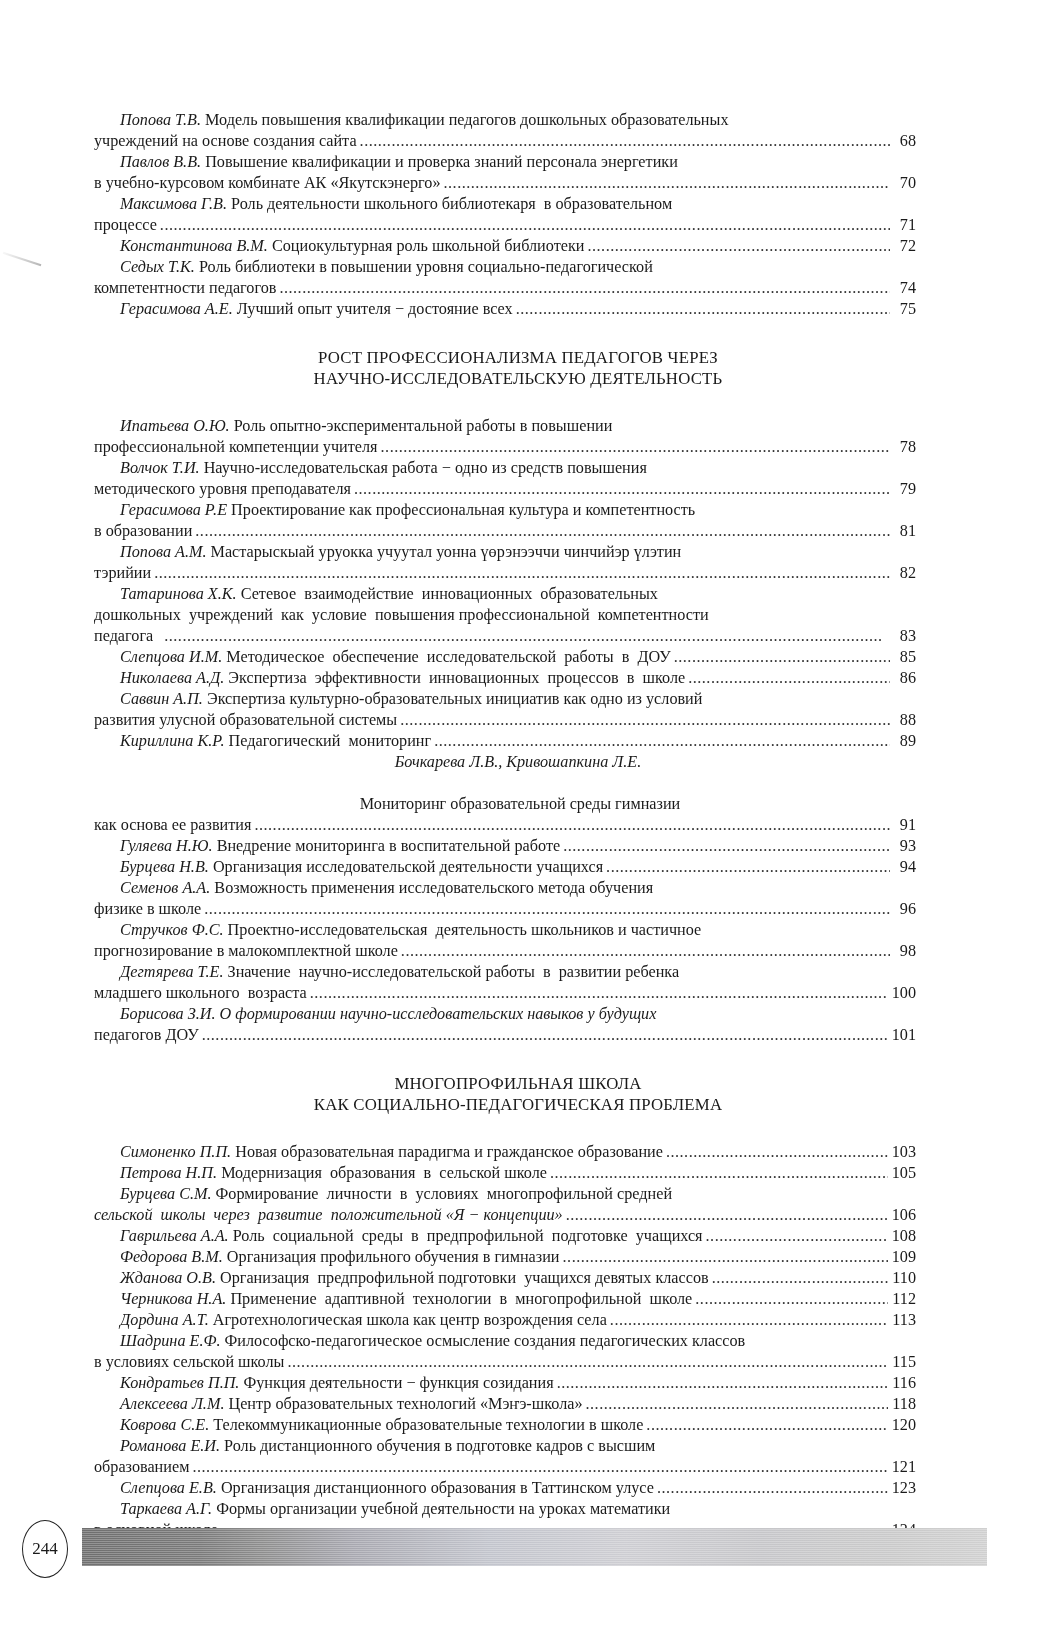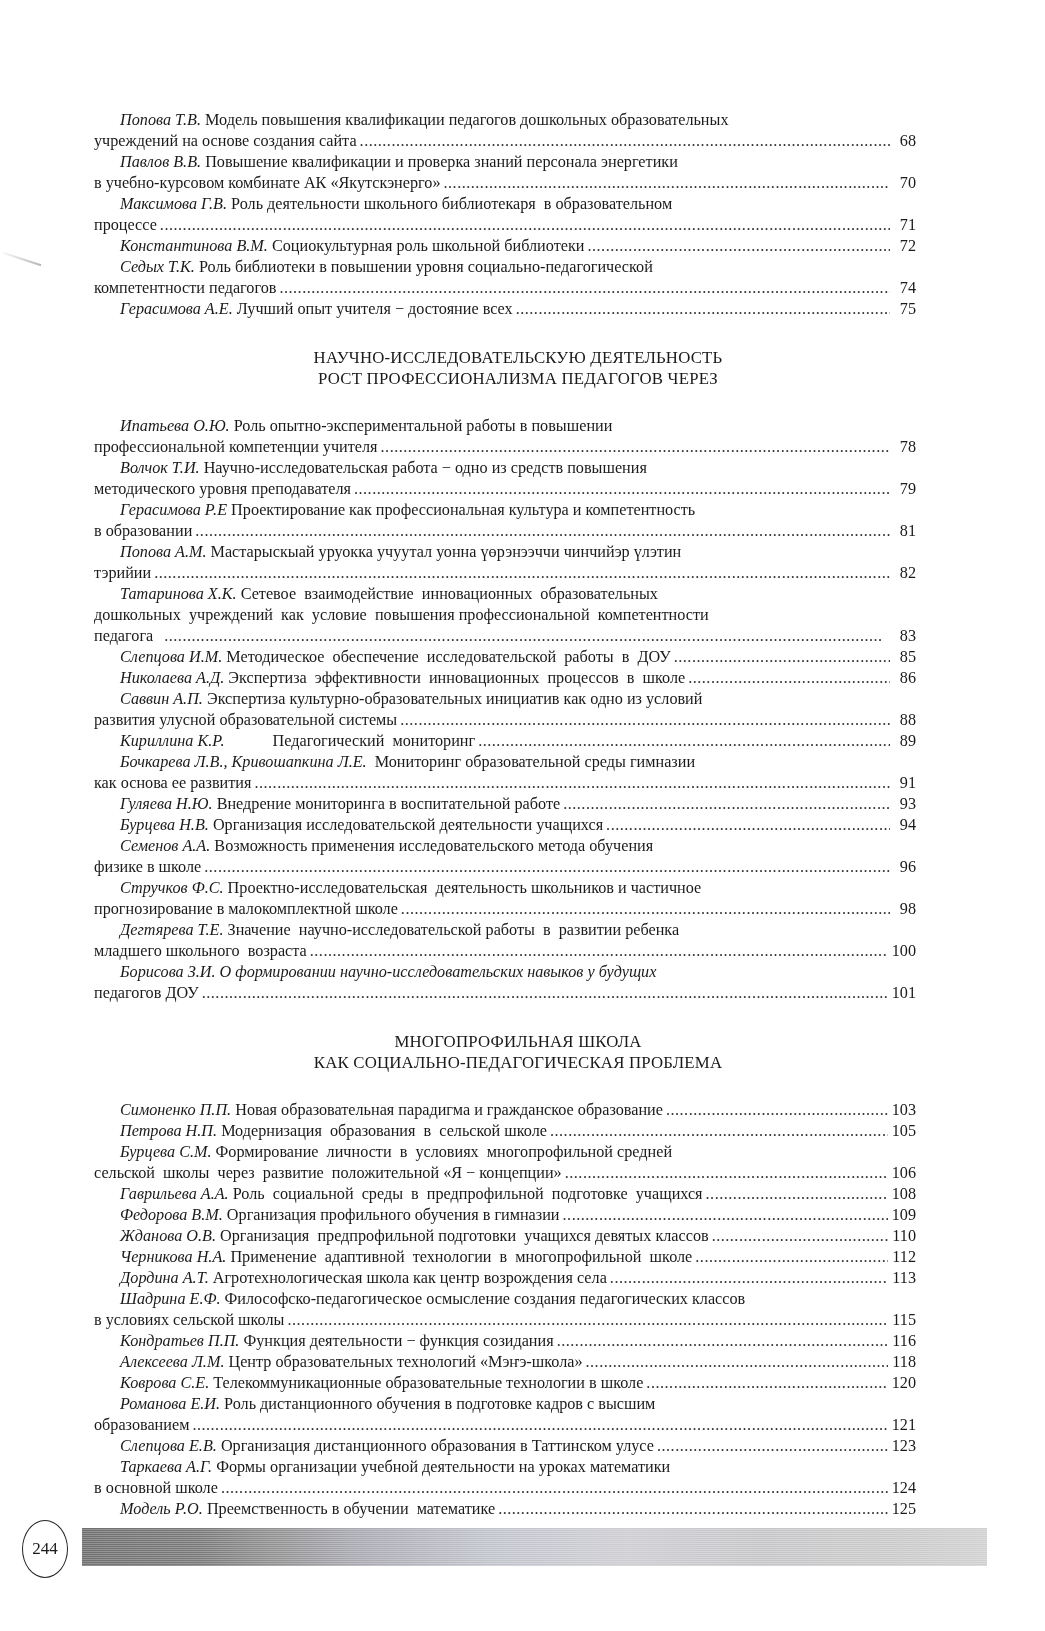--- a/index.html
+++ b/index.html
@@ -66,22 +66,22 @@
       <div class="line" style="margin-left: -26px;">
         <span style="white-space: pre;">компетентности педагогов</span>
         <span class="dots"></span>
         <span class="pg">74</span>
       </div>
     </div>
     <div class="entry" style="padding-left: 0px; margin-left: 0px;">
       <div class="line" style="padding-left: 0px;"><span class="author">Герасимова А.Е.</span>&nbsp;<span style="white-space: pre;">Лучший опыт учителя − достояние всех</span><span class="dots"></span><span class="pg">75</span></div>
     </div>
     <div class="section-title">
+      <div>РОСТ ПРОФЕССИОНАЛИЗМА ПЕДАГОГОВ ЧЕРЕЗ</div>
       <div>НАУЧНО-ИССЛЕДОВАТЕЛЬСКУЮ ДЕЯТЕЛЬНОСТЬ</div>
-      <div>РОСТ ПРОФЕССИОНАЛИЗМА ПЕДАГОГОВ ЧЕРЕЗ</div>
     </div>
     <div class="entry" style="padding-left: 0px; margin-left: 0px;">
       <div class="line" style="padding-left: 0px;"><span class="author">Ипатьева О.Ю.</span>&nbsp;<span style="white-space: pre;">Роль опытно-экспериментальной работы в повышении</span></div>
       <div class="line" style="margin-left: -26px;">
         <span style="white-space: pre;">профессиональной компетенции учителя</span>
         <span class="dots"></span>
         <span class="pg">78</span>
       </div>
     </div>
     <div class="entry" style="padding-left: 0px; margin-left: 0px;">
@@ -127,24 +127,24 @@
     </div>
     <div class="entry" style="padding-left: 0px; margin-left: 0px;">
       <div class="line" style="padding-left: 0px;"><span class="author">Саввин А.П.</span>&nbsp;<span style="white-space: pre;">Экспертиза культурно-образовательных инициатив как одно из условий</span></div>
       <div class="line" style="margin-left: -26px;">
         <span style="white-space: pre;">развития улусной образовательной системы</span>
         <span class="dots"></span>
         <span class="pg">88</span>
       </div>
     </div>
     <div class="entry" style="padding-left: 0px; margin-left: 0px;">
-      <div class="line" style="padding-left: 0px;"><span class="author">Кириллина К.Р.</span>&nbsp;<span style="white-space: pre; margin-left: 44px;">Педагогический  мониторинг</span><span class="dots"></span><span class="pg">89</span></div>
-    </div>
-    <div class="entry" style="padding-left: 0px; margin-left: 0px;">
-      <div class="line" style="padding-left: 0px;"><span class="author">Бочкарева Л.В., Кривошапкина Л.Е.</span>&nbsp;<span style="white-space: pre;"> Мониторинг образовательной среды гимназии</span></div>
+      <div class="line" style="padding-left: 0px;"><span class="author">Кириллина К.Р.</span>&nbsp;<span style="white-space: pre;">Педагогический  мониторинг</span><span class="dots"></span><span class="pg">89</span></div>
+    </div>
+    <div class="entry" style="padding-left: 0px; margin-left: 0px;">
+      <div class="line" style="padding-left: 0px; flex-direction: column;"><span class="author">Бочкарева Л.В., Кривошапкина Л.Е.</span>&nbsp;<span style="white-space: pre;"> Мониторинг образовательной среды гимназии</span></div>
       <div class="line" style="margin-left: -26px;">
         <span style="white-space: pre;">как основа ее развития</span>
         <span class="dots"></span>
         <span class="pg">91</span>
       </div>
     </div>
     <div class="entry" style="padding-left: 0px; margin-left: 0px;">
       <div class="line" style="padding-left: 0px;"><span class="author">Гуляева Н.Ю.</span>&nbsp;<span style="white-space: pre;">Внедрение мониторинга в воспитательной работе</span><span class="dots"></span><span class="pg">93</span></div>
     </div>
     <div class="entry" style="padding-left: 0px; margin-left: 0px;">
@@ -188,21 +188,21 @@
     </div>
     <div class="entry" style="padding-left: 0px; margin-left: 0px;">
       <div class="line" style="padding-left: 0px;"><span class="author">Симоненко П.П.</span>&nbsp;<span style="white-space: pre;">Новая образовательная парадигма и гражданское образование</span><span class="dots"></span><span class="pg">103</span></div>
     </div>
     <div class="entry" style="padding-left: 0px; margin-left: 0px;">
       <div class="line" style="padding-left: 0px;"><span class="author">Петрова Н.П.</span>&nbsp;<span style="white-space: pre;">Модернизация  образования  в  сельской школе</span><span class="dots"></span><span class="pg">105</span></div>
     </div>
     <div class="entry" style="padding-left: 0px; margin-left: 0px;">
       <div class="line" style="padding-left: 0px;"><span class="author">Бурцева С.М.</span>&nbsp;<span style="white-space: pre;">Формирование  личности  в  условиях  многопрофильной средней</span></div>
       <div class="line" style="margin-left: -26px;">
-        <span style="white-space: pre;">сельской  школы  через  развитие  положительной «Я − концепции»</span>
+        <span style="white-space: pre; font-style: italic;">сельской  школы  через  развитие  положительной «Я − концепции»</span>
         <span class="dots"></span>
         <span class="pg">106</span>
       </div>
     </div>
     <div class="entry" style="padding-left: 0px; margin-left: 0px;">
       <div class="line" style="padding-left: 0px;"><span class="author">Гаврильева А.А.</span>&nbsp;<span style="white-space: pre;">Роль  социальной  среды  в  предпрофильной  подготовке  учащихся</span><span class="dots"></span><span class="pg">108</span></div>
     </div>
     <div class="entry" style="padding-left: 0px; margin-left: 0px;">
       <div class="line" style="padding-left: 0px;"><span class="author">Федорова В.М.</span>&nbsp;<span style="white-space: pre;">Организация профильного обучения в гимназии</span><span class="dots"></span><span class="pg">109</span></div>
     </div>

